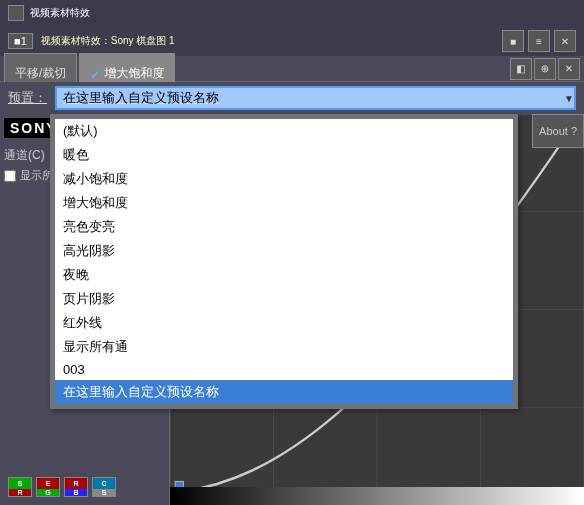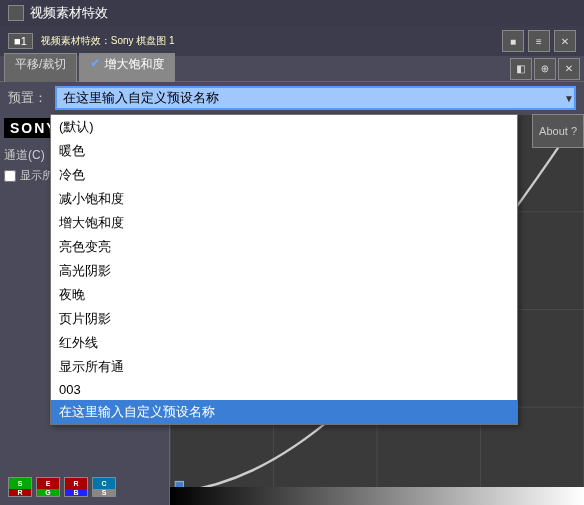--- a/index.html
+++ b/index.html
@@ -11,21 +11,21 @@
       font-size: 13px;
       color: #000;
       overflow: hidden;
     }
 
     
     .title-bar {
       background: #3a3a4a;
       color: #fff;
       padding: 12px 8px;
-      font-size: 13px;
+      font-size: 10px;
       display: flex;
       align-items: center;
       height: 26px;
       text-align: right;
     }
     .title-bar-icon {
       width: 16px;
       height: 16px;
       background: #555;
       margin-right: 6px;
@@ -91,21 +91,21 @@
     }
     .tab {
       background: #666;
       border: 1px solid #888;
       color: #ddd;
       padding: 2px 10px;
       font-size: 12px;
       cursor: pointer;
       height: 32px;
       display: flex;
-      align-items: flex-start;
+      align-items: flex-end;
     }
     .tab.active {
       background: #888;
       color: #fff;
     }
     .tab-checkmark {
       color: #6af;
       margin-right: 4px;
     }
     .tab-icons-right {
@@ -116,20 +116,21 @@
 
     
     .preset-row {
       background: #4a4a5a;
       display: flex;
       align-items: center;
       padding: 4px 8px;
       height: 32px;
       gap: 8px;
       position: relative;
+      text-decoration: underline;
     }
     .preset-label {
       color: #ccc;
       font-size: 13px;
       white-space: nowrap;
     }
     .preset-select-wrapper {
       flex: 1;
       position: relative;
     }
@@ -270,21 +271,21 @@
       overflow: hidden;
     }
 
     
     .dropdown-overlay {
       position: absolute;
       top: 32px; 
       left: 50px;
       width: 468px;
       background: #fff;
-      border: 1px solid #737373;
+      border: 5px solid #737373;
       z-index: 100;
       box-shadow: 2px 2px 6px rgba(0,0,0,0.4);
     }
     .dropdown-item {
       padding: 3px 8px;
       font-size: 13px;
       color: #000;
       cursor: pointer;
       white-space: nowrap;
     }
@@ -341,21 +342,20 @@
     <div class="preset-select-wrapper">
       <div class="preset-select-box">
         <span>在这里输入自定义预设名称</span>
         <span class="preset-dropdown-arrow">▼</span>
       </div>
     </div>
 
     <div class="dropdown-overlay" id="dropdown">
     <div class="dropdown-item">(默认)</div>
         <div class="dropdown-item">暖色</div>
-        <div class="dropdown-item">冷色</div>
         <div class="dropdown-item">减小饱和度</div>
         <div class="dropdown-item">增大饱和度</div>
         <div class="dropdown-item">亮色变亮</div>
         <div class="dropdown-item">高光阴影</div>
         <div class="dropdown-item">夜晚</div>
         <div class="dropdown-item">页片阴影</div>
         <div class="dropdown-item">红外线</div>
         <div class="dropdown-item">显示所有通</div>
         <div class="dropdown-item">003</div>
         <div class="dropdown-item selected">在这里输入自定义预设名称</div>

